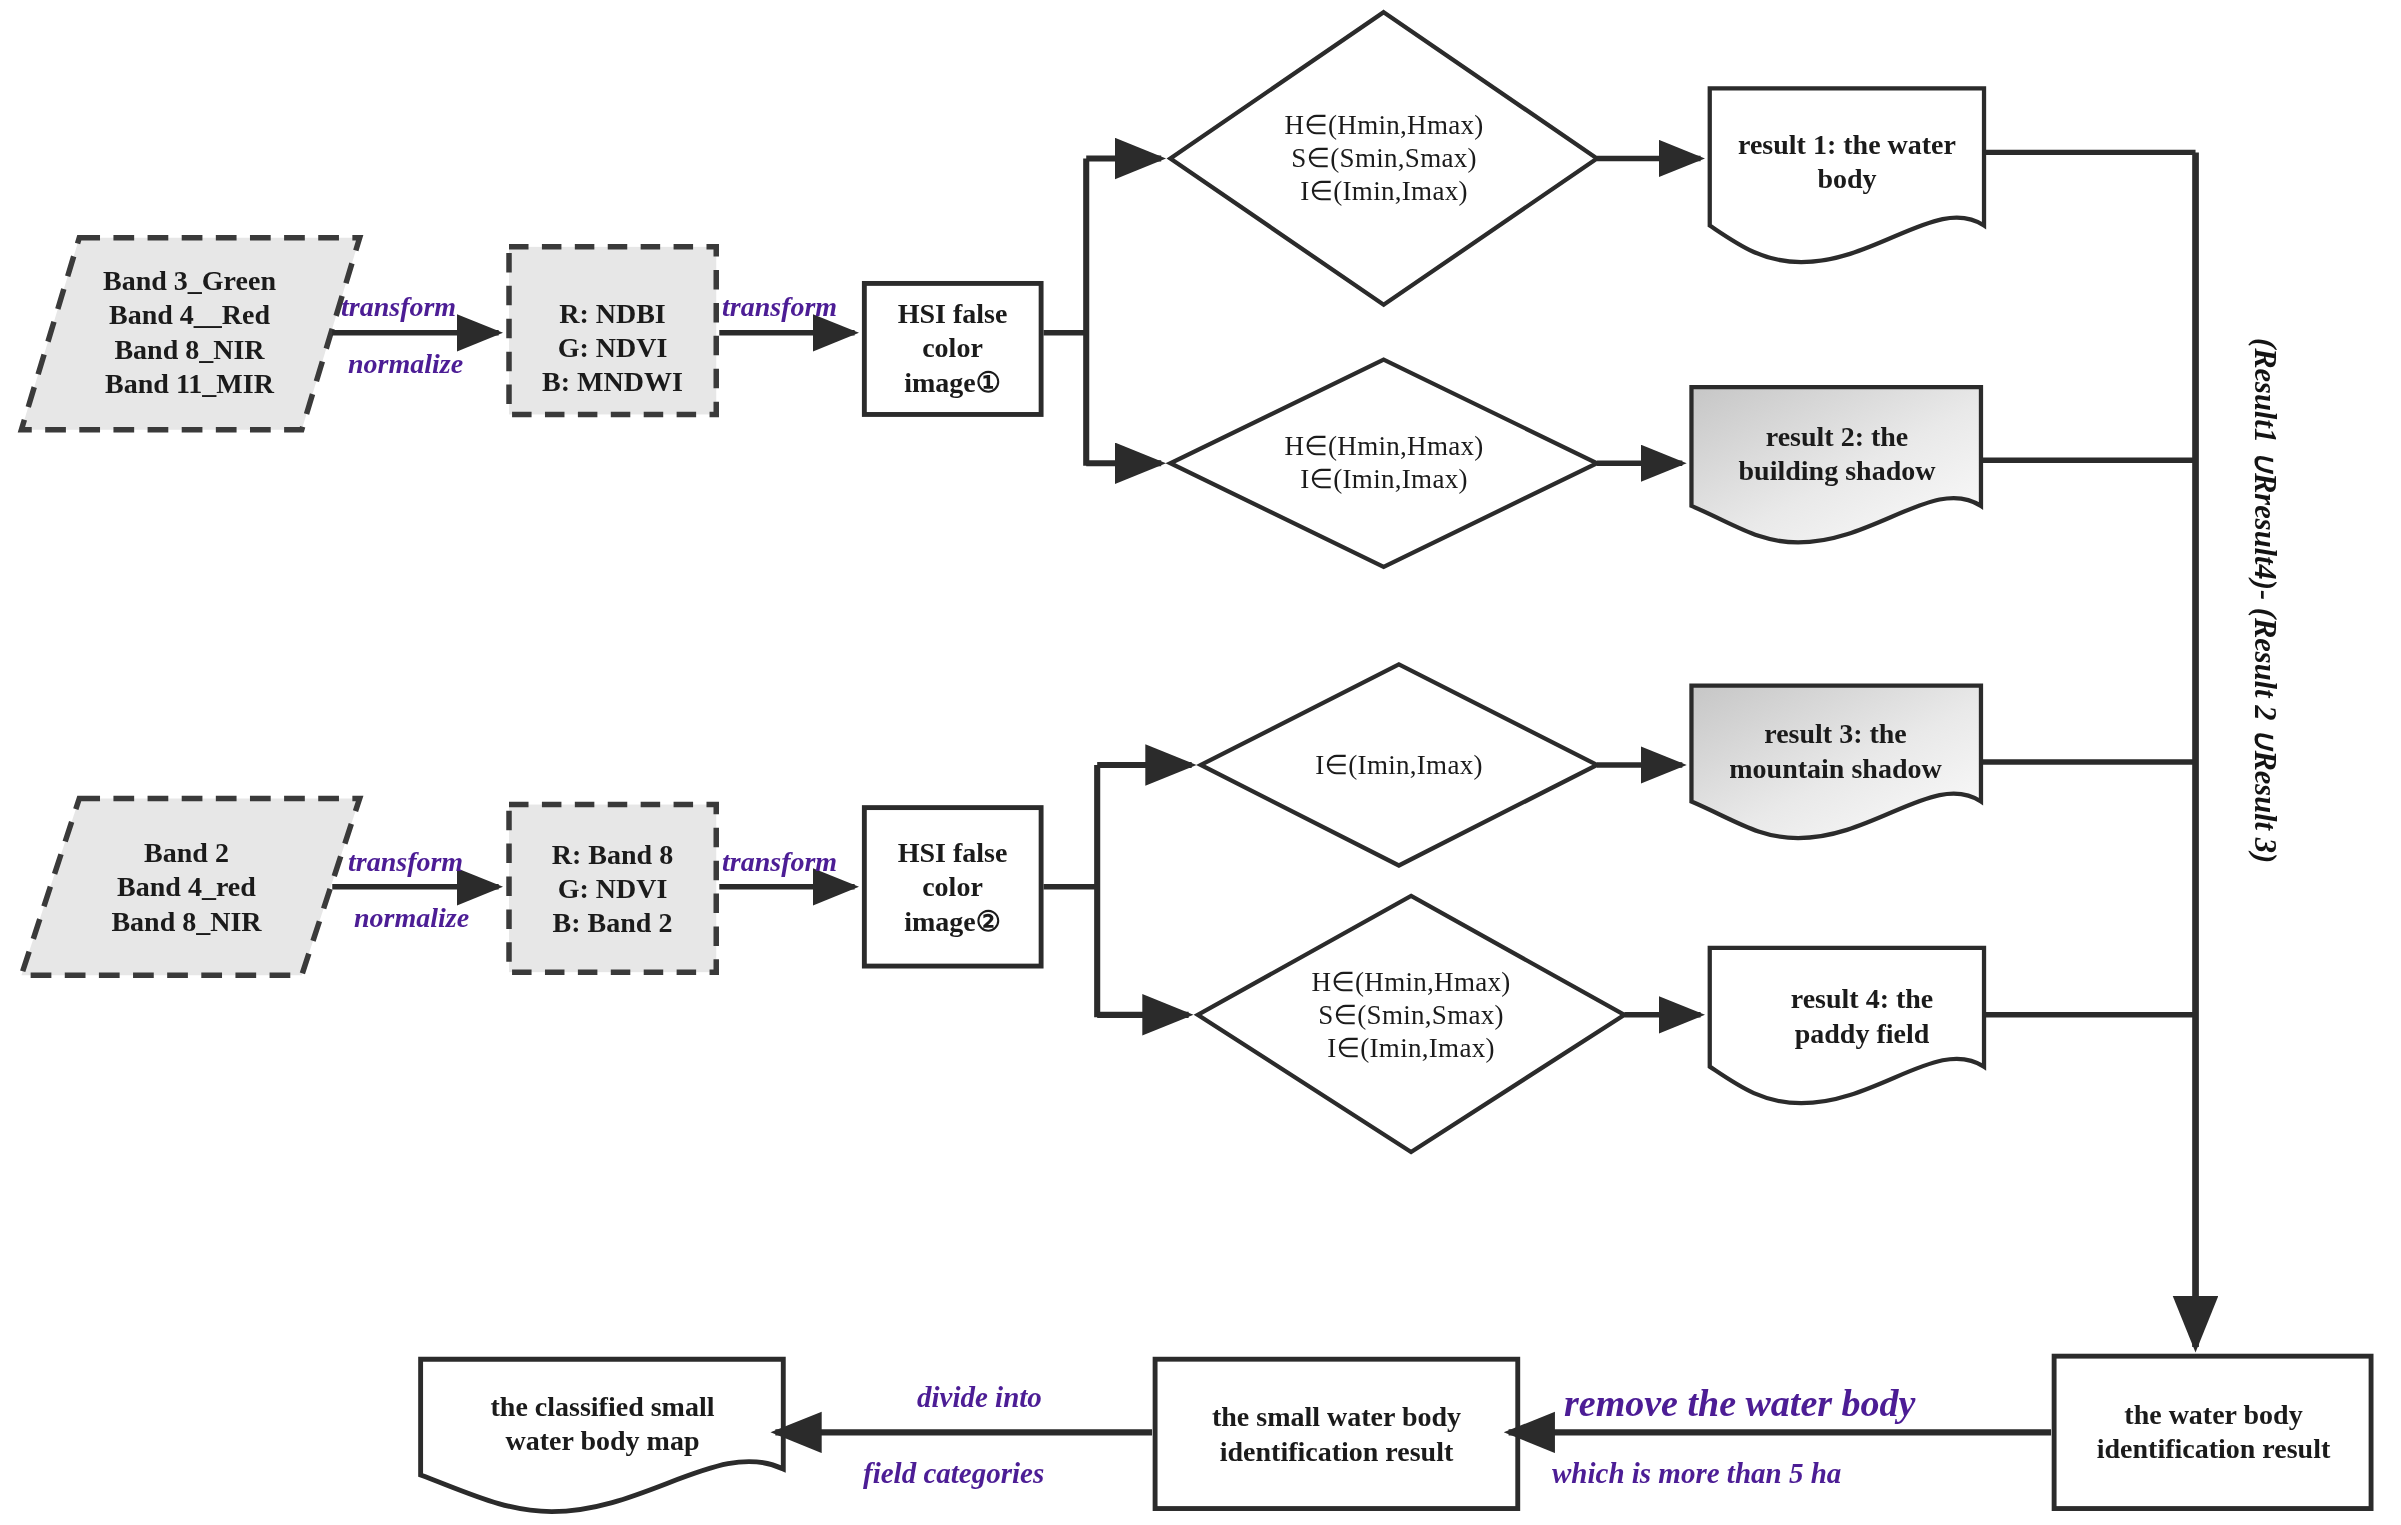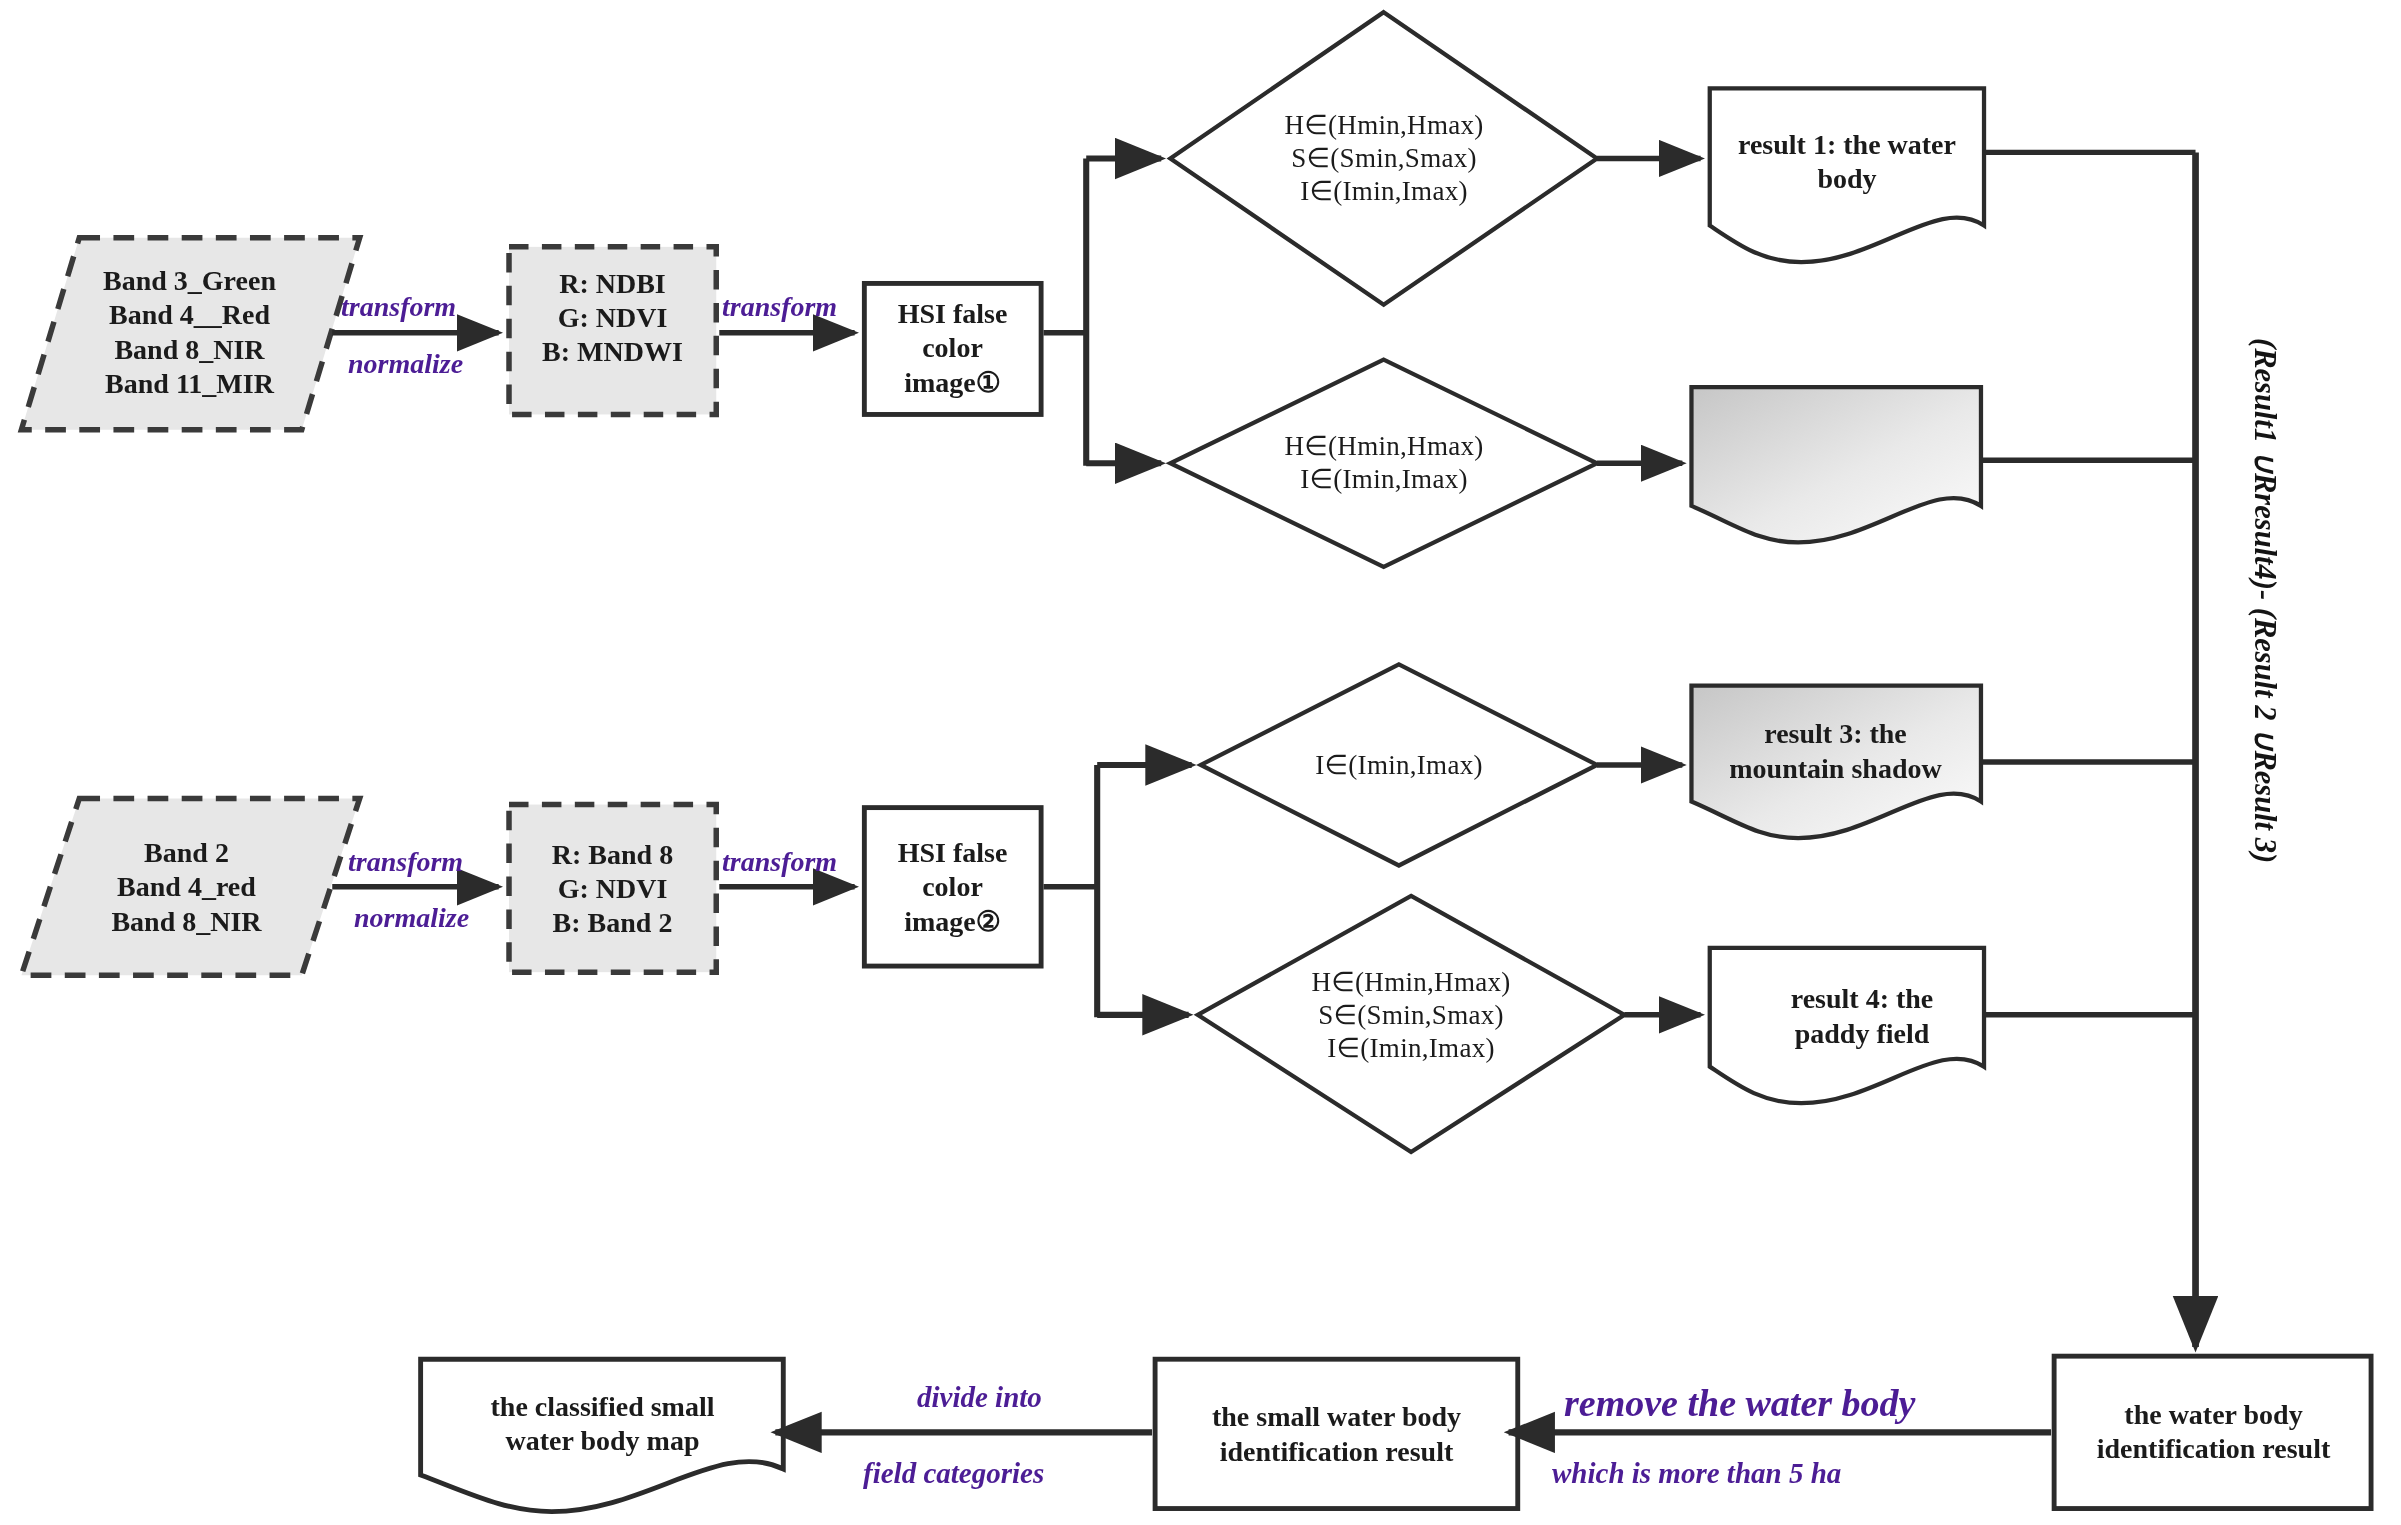--- a/index.html
+++ b/index.html
@@ -107,21 +107,21 @@
   </div>
 
   <div class="nodeText src" style="left:34px;top:805px;width:305px;height:165px;">
     <div>
       <div>Band 2</div>
       <div>Band 4_red</div>
       <div>Band 8_NIR</div>
     </div>
   </div>
 
-  <div class="nodeText src" style="left:509px;top:234px;width:207px;height:168px;justify-content:center;">
+  <div class="nodeText src" style="left:509px;top:264px;width:207px;height:168px;justify-content:center;">
     <div>
       <div>R: NDBI</div>
       <div>G: NDVI</div>
       <div>B: MNDWI</div>
     </div>
   </div>
 
   <div class="nodeText src" style="left:509px;top:805px;width:207px;height:168px;">
     <div>
       <div>R: Band 8</div>
@@ -175,20 +175,26 @@
     </div>
   </div>
 
   <div class="nodeText res" style="left:1707px;top:101px;width:280px;height:122px;">
     <div>
       <div>result 1: the water</div>
       <div>body</div>
     </div>
   </div>
 
+  <div class="nodeText res" style="left:1689px;top:396px;width:296px;height:116px;">
+    <div>
+      <div>result 2: the</div>
+      <div>building shadow</div>
+    </div>
+  </div>
 
   <div class="nodeText res" style="left:1686px;top:695px;width:299px;height:113px;">
     <div>
       <div>result 3: the</div>
       <div>mountain shadow</div>
     </div>
   </div>
 
   <div class="nodeText res" style="left:1707px;top:960px;width:280px;height:113px;padding-left:15px;">
     <div>

